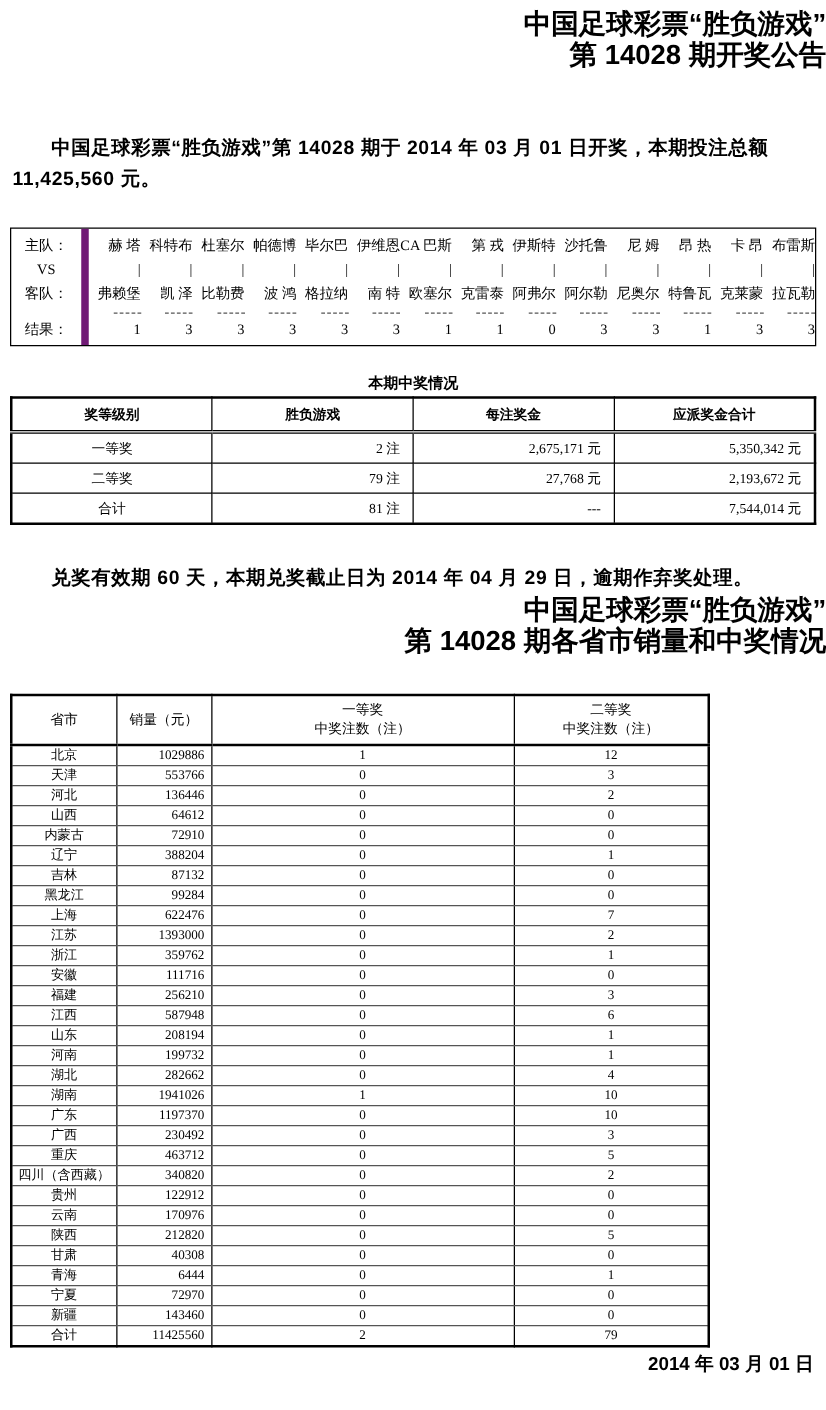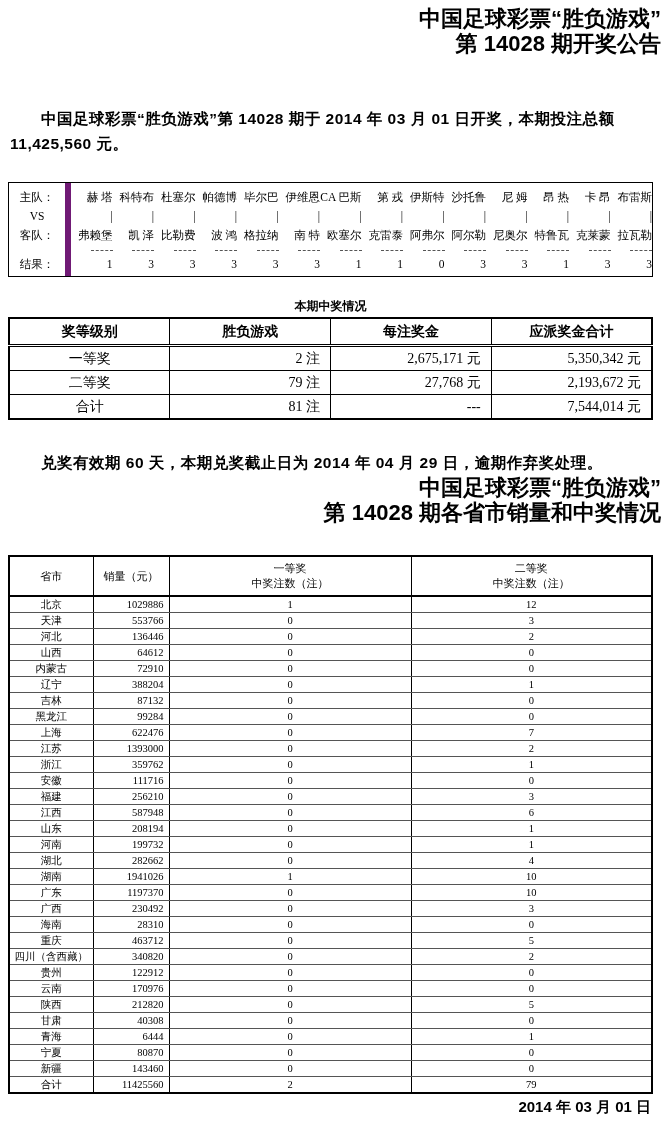--- a/index.html
+++ b/index.html
@@ -33,35 +33,35 @@
   .r-vs     { height:18px; line-height:18px; }
   .r-away   { height:20px; line-height:20px; white-space:nowrap; }
   .r-dash   { height:10px; display:flex; align-items:center; }
   .r-dash .dash-line { display:inline-block; width:22px; border-top:1px dashed #555; }
   .r-result { height:18px; line-height:18px; }
 
   
   .section-title { text-align:center; font-size:12px; font-weight:bold; margin-top:20px; line-height:18px; }
   table.prize {
     width:645px; margin:2px 8px 0 8px; border-collapse:collapse;
-    border:2px solid #000; font-size:14px; table-layout:fixed;
+    border:2px solid #000; font-size:11px; table-layout:fixed;
     font-family:"Liberation Serif", serif;
   }
   table.prize th {
     border:1px solid #000; border-bottom:3px double #000;
     font-weight:bold; height:23px; text-align:center;
     font-family:"Liberation Sans", sans-serif;
   }
   table.prize td { border:1px solid #000; height:21px; }
   table.prize td.c0 { text-align:center; }
   table.prize td.num { text-align:right; padding-right:10px; }
 
   
   table.province {
-    width:645px; margin:30px 8px 0 8px; border-collapse:collapse;
+    width:560px; margin:30px 8px 0 8px; border-collapse:collapse;
     border:2px solid #000; font-size:10.5px; table-layout:fixed;
     font-family:"Liberation Serif", serif;
   }
   table.province th {
     border:1px solid #000; border-bottom:2px solid #000;
     font-weight:normal; font-size:11px; height:38px; text-align:center;
     line-height:15px; padding:0;
   }
   table.province td {
     border:1px solid #555; border-left:1px solid #000; border-right:1px solid #000;
@@ -398,26 +398,20 @@
           <td>0</td>
           <td>10</td>
         </tr>
         <tr>
           <td>广西</td>
           <td class="sales">230492</td>
           <td>0</td>
           <td>3</td>
         </tr>
         <tr>
-          <td>海南</td>
-          <td class="sales">28310</td>
-          <td>0</td>
-          <td>0</td>
-        </tr>
-        <tr>
           <td>重庆</td>
           <td class="sales">463712</td>
           <td>0</td>
           <td>5</td>
         </tr>
         <tr>
           <td>四川（含西藏）</td>
           <td class="sales">340820</td>
           <td>0</td>
           <td>2</td>
@@ -447,21 +441,21 @@
           <td>0</td>
         </tr>
         <tr>
           <td>青海</td>
           <td class="sales">6444</td>
           <td>0</td>
           <td>1</td>
         </tr>
         <tr>
           <td>宁夏</td>
-          <td class="sales">80870</td>
+          <td class="sales">72970</td>
           <td>0</td>
           <td>0</td>
         </tr>
         <tr>
           <td>新疆</td>
           <td class="sales">143460</td>
           <td>0</td>
           <td>0</td>
         </tr>
         <tr>

